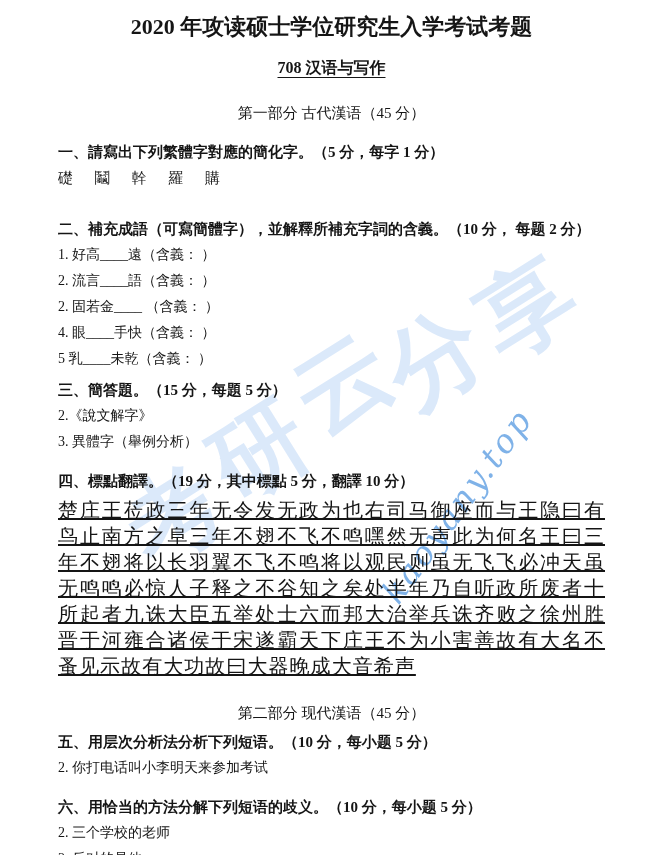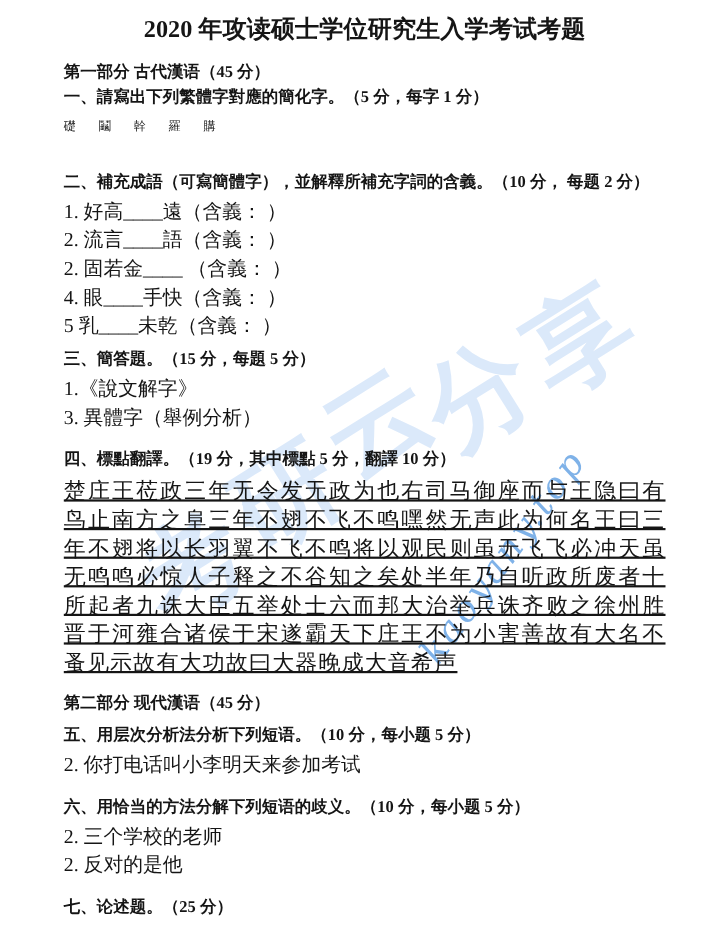--- a/index.html
+++ b/index.html
@@ -43,30 +43,30 @@
   .doc-title {
     text-align:center; font-size:22px; font-weight:bold;
     line-height:30px; margin:0;
   }
   .doc-subtitle {
     text-align:center; font-size:16px; font-weight:bold;
     margin-top:15px; line-height:22px;
   }
   .doc-subtitle span { text-decoration:underline; text-underline-offset:4px; }
   .part-heading {
-    text-align:left; font-size:15px; font-weight:bold;
-    margin-top:13px; line-height:22px;
+    text-align:center; font-size:15px; font-weight:normal;
+    margin-top:23px; line-height:22px;
   }
-  .q-block { margin-top:0; }
+  .q-block { margin-top:16px; }
   .q-title { font-size:15px; font-weight:bold; line-height:25px; }
-  .q-item  { font-size:18px; line-height:26px; }
+  .q-item  { font-size:14px; line-height:26px; }
   .mt-sm { margin-top:6px; }
   .mt-md { margin-top:14px; }
   .mt-lg { margin-top:26px; }
-  .hanzi-row { font-size:11px; line-height:26px; letter-spacing:9px; }
+  .hanzi-row { font-size:15px; line-height:26px; letter-spacing:9px; }
   .passage {
     font-size:20px; line-height:26px;
     letter-spacing:1.05px;
     text-align:justify;
     text-align-last:left;
     margin-top:3px;
     text-decoration:underline;
   }
 </style>
 </head>
@@ -78,40 +78,43 @@
   <span class="wm-char wm-c2">云</span>
   <span class="wm-char wm-c3">分</span>
   <span class="wm-char wm-c4">享</span>
   <span class="wm-url">kaoyany.top</span>
 </div>
 
 <div class="page">
 
   <div class="doc-title">2020 年攻读硕士学位研究生入学考试考题</div>
 
+  <div class="doc-subtitle">
+    <span>708 汉语与写作</span>
+  </div>
 
   <div class="part-heading">第一部分 古代漢语（45 分）</div>
 
   <div class="q-block">
     <div class="q-title">一、請寫出下列繁體字對應的簡化字。（5 分，每字 1 分）</div>
     <div class="hanzi-row">礎 鬮 幹 羅 購</div>
   </div>
 
   <div class="q-block mt-lg">
     <div class="q-title">二、補充成語（可寫簡體字），並解釋所補充字詞的含義。（10 分， 每题 2 分）</div>
     <div class="q-item">1. 好高____遠（含義：  ）</div>
     <div class="q-item">2. 流言____語（含義：  ）</div>
     <div class="q-item">2. 固若金____ （含義：  ）</div>
     <div class="q-item">4. 眼____手快（含義：  ）</div>
     <div class="q-item">5 乳____未乾（含義：  ）</div>
   </div>
 
   <div class="q-block mt-sm">
     <div class="q-title">三、簡答題。（15 分，每題 5 分）</div>
-    <div class="q-item">1.《說文解字》</div>
+    <div class="q-item">2.《說文解字》</div>
     <div class="q-item">3. 異體字（舉例分析）</div>
   </div>
 
   <div class="q-block mt-md">
     <div class="q-title">四、標點翻譯。（19 分，其中標點 5 分，翻譯 10 分）</div>
     <div class="passage">楚庄王莅政三年无令发无政为也右司马御座而与王隐曰有鸟止南方之阜三年不翅不飞不鸣嘿然无声此为何名王曰三年不翅将以长羽翼不飞不鸣将以观民则虽无飞飞必冲天虽无鸣鸣必惊人子释之不谷知之矣处半年乃自听政所废者十所起者九诛大臣五举处士六而邦大治举兵诛齐败之徐州胜晋于河雍合诸侯于宋遂霸天下庄王不为小害善故有大名不蚤见示故有大功故曰大器晚成大音希声</div>
   </div>
 
   <div class="part-heading">第二部分 现代漢语（45 分）</div>
 

